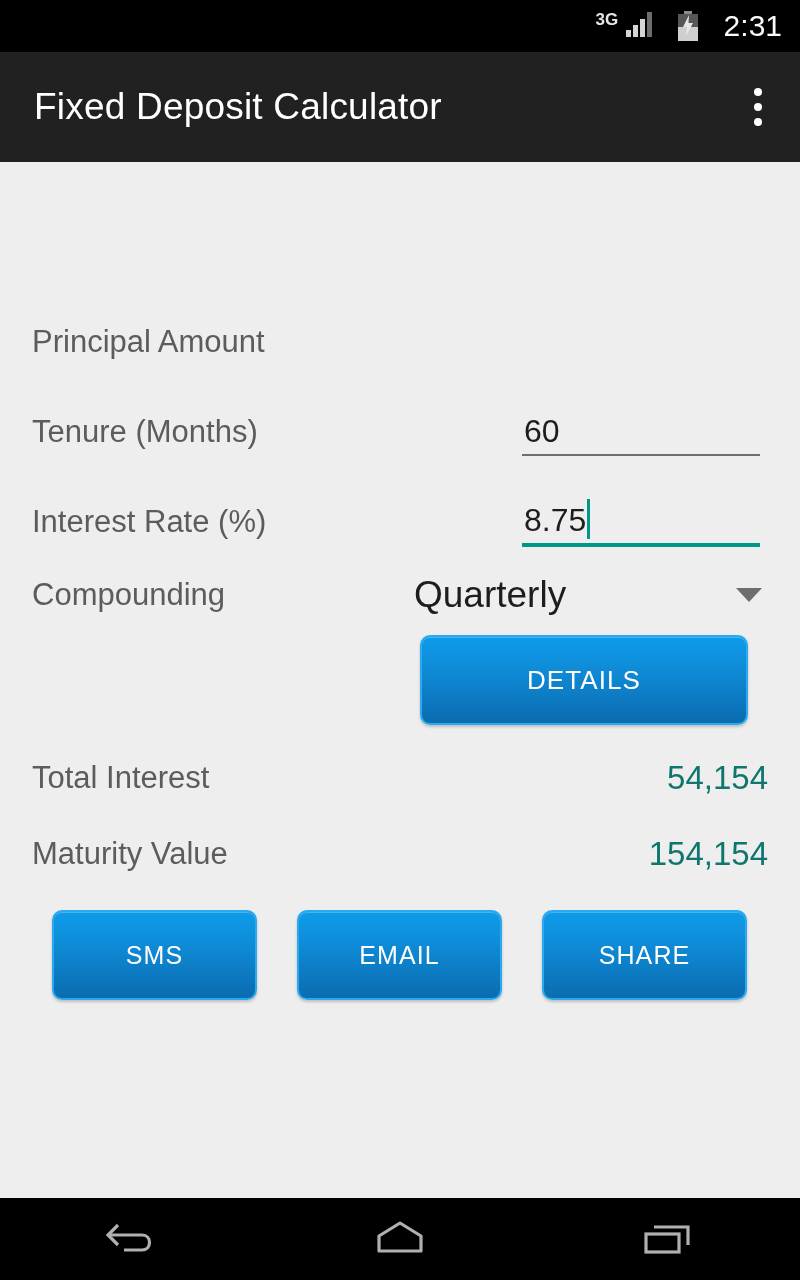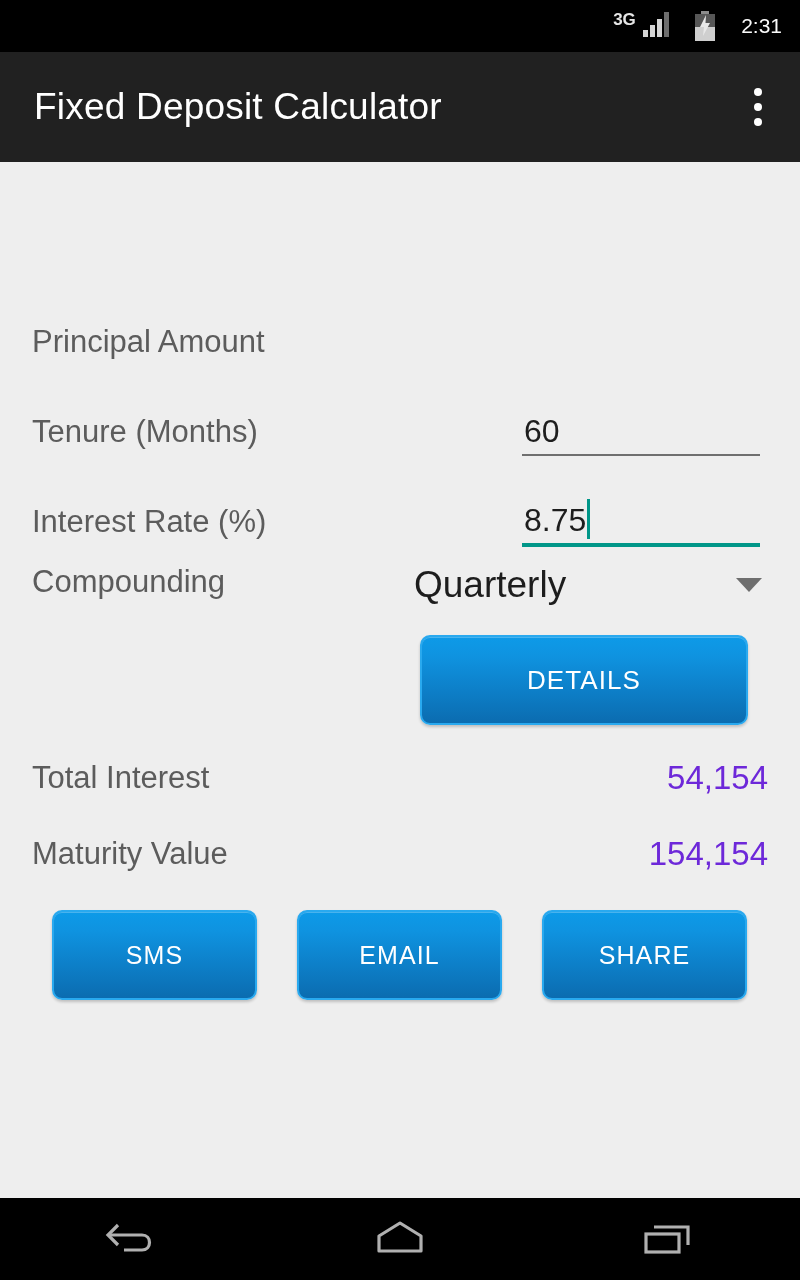--- a/index.html
+++ b/index.html
@@ -97,21 +97,21 @@
     width: 20px; height: 13px;
     background: #575757;
   }
   .battery .bolt {
     position: absolute;
     left: 3px; top: 4px;
     width: 14px; height: 21px;
   }
   .clock {
     color: #fafafa;
-    font-size: 21px;
+    font-size: 30px;
     line-height: 30px;
     letter-spacing: 0px;
     text-align: center;
   }
 
   
   .app-bar {
     position: absolute;
     left: 0; top: 52px;
     width: 800px;
@@ -210,20 +210,21 @@
     margin-left: 1px;
   }
 
   
   .spinner-row {
     position: absolute;
     left: 32px;
     width: 736px;
     height: 62px;
     display: flex;
+    align-items: center;
   }
   .spinner-box {
     position: absolute;
     right: 0;
     width: 354px;
     display: flex;
     align-items: center;
     justify-content: space-between;
     cursor: pointer;
   }
@@ -268,21 +269,21 @@
     height: 56px;
     display: flex;
     align-items: center;
     justify-content: space-between;
   }
   .result-label {
     color: #5c5c5c;
     font-size: 31px;
   }
   .result-value {
-    color: #6d28d9;
+    color: #0f766e;
     font-size: 33px;
   }
 
   
   .nav-bar {
     position: absolute;
     left: 0; bottom: 0;
     width: 800px;
     height: 82px;
     background: #000000;

